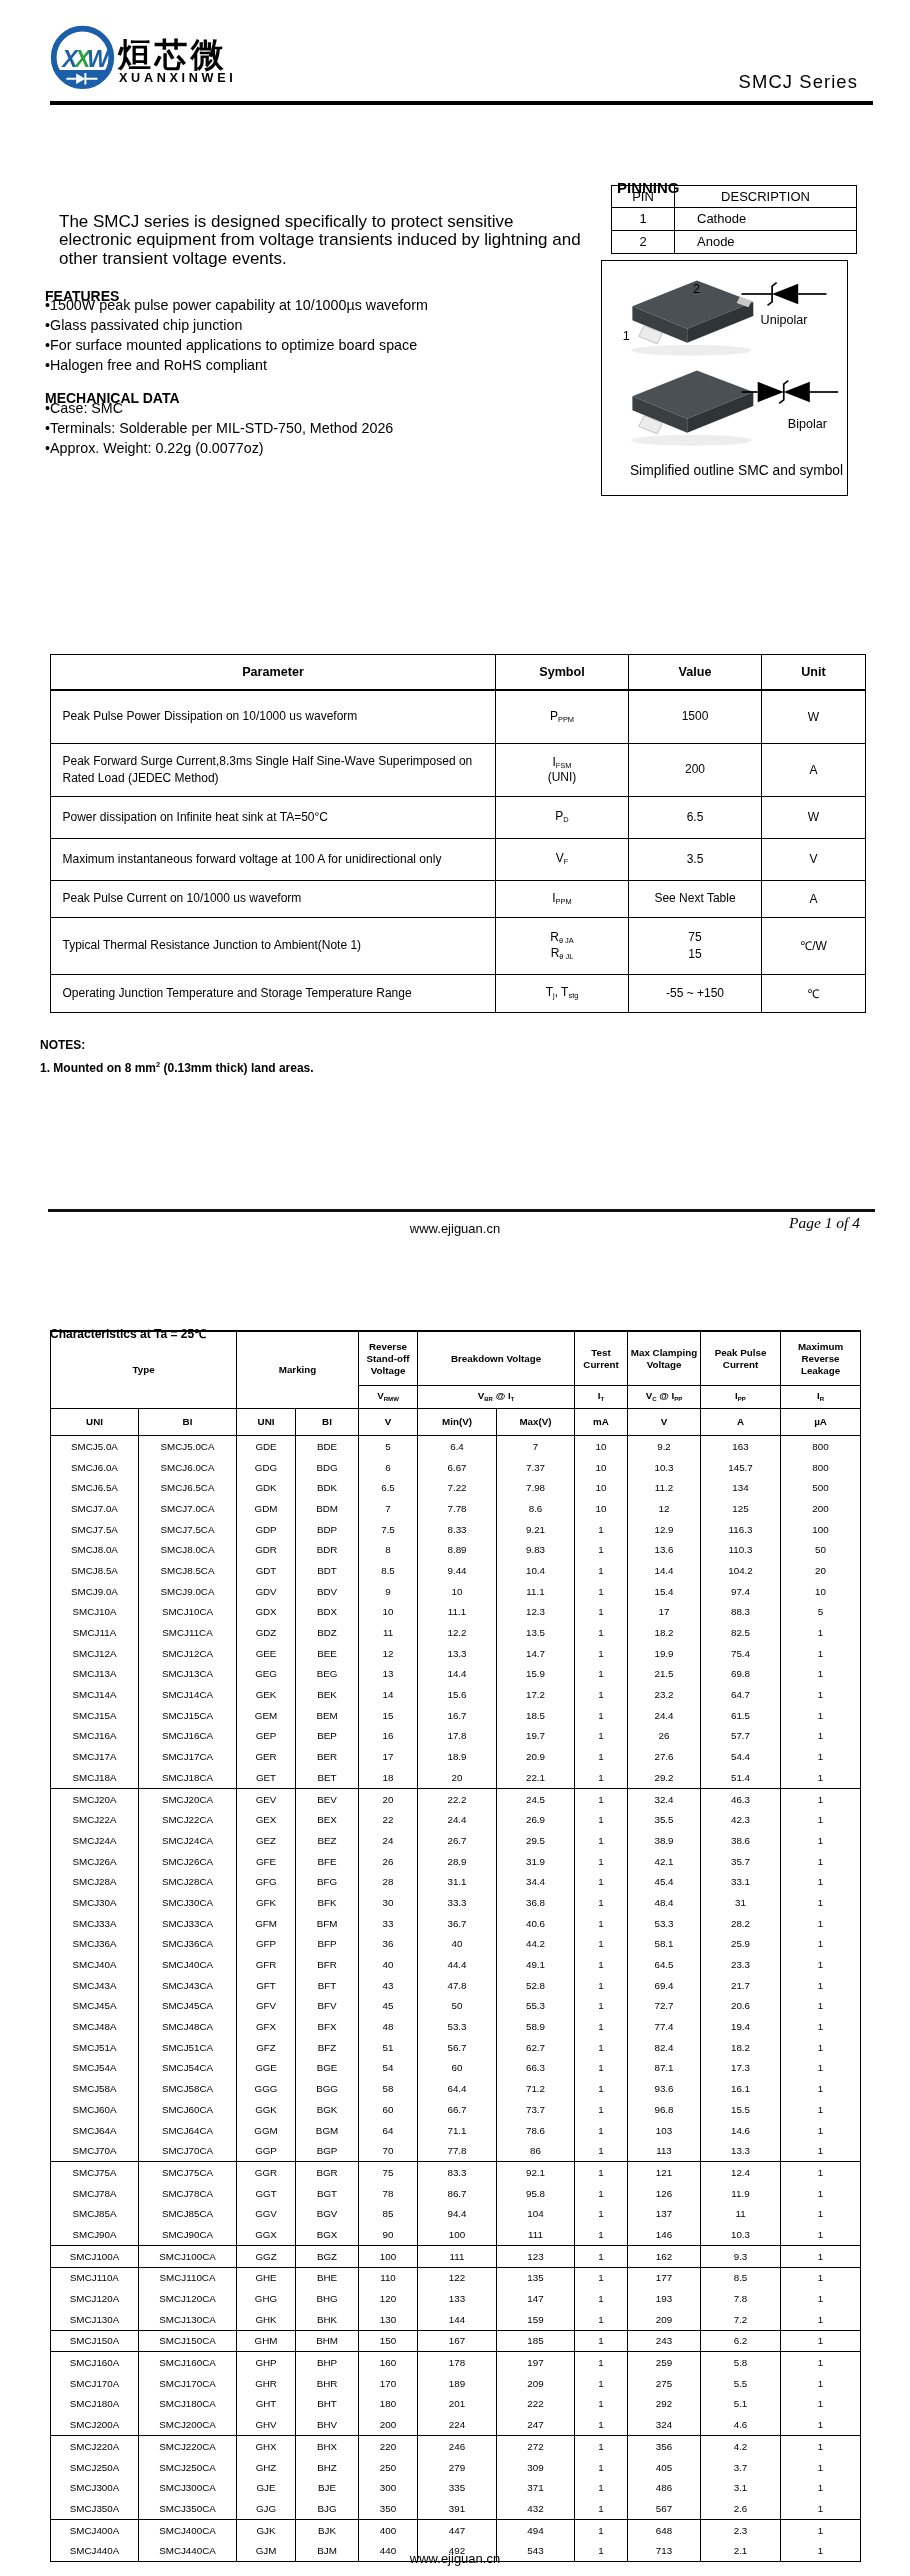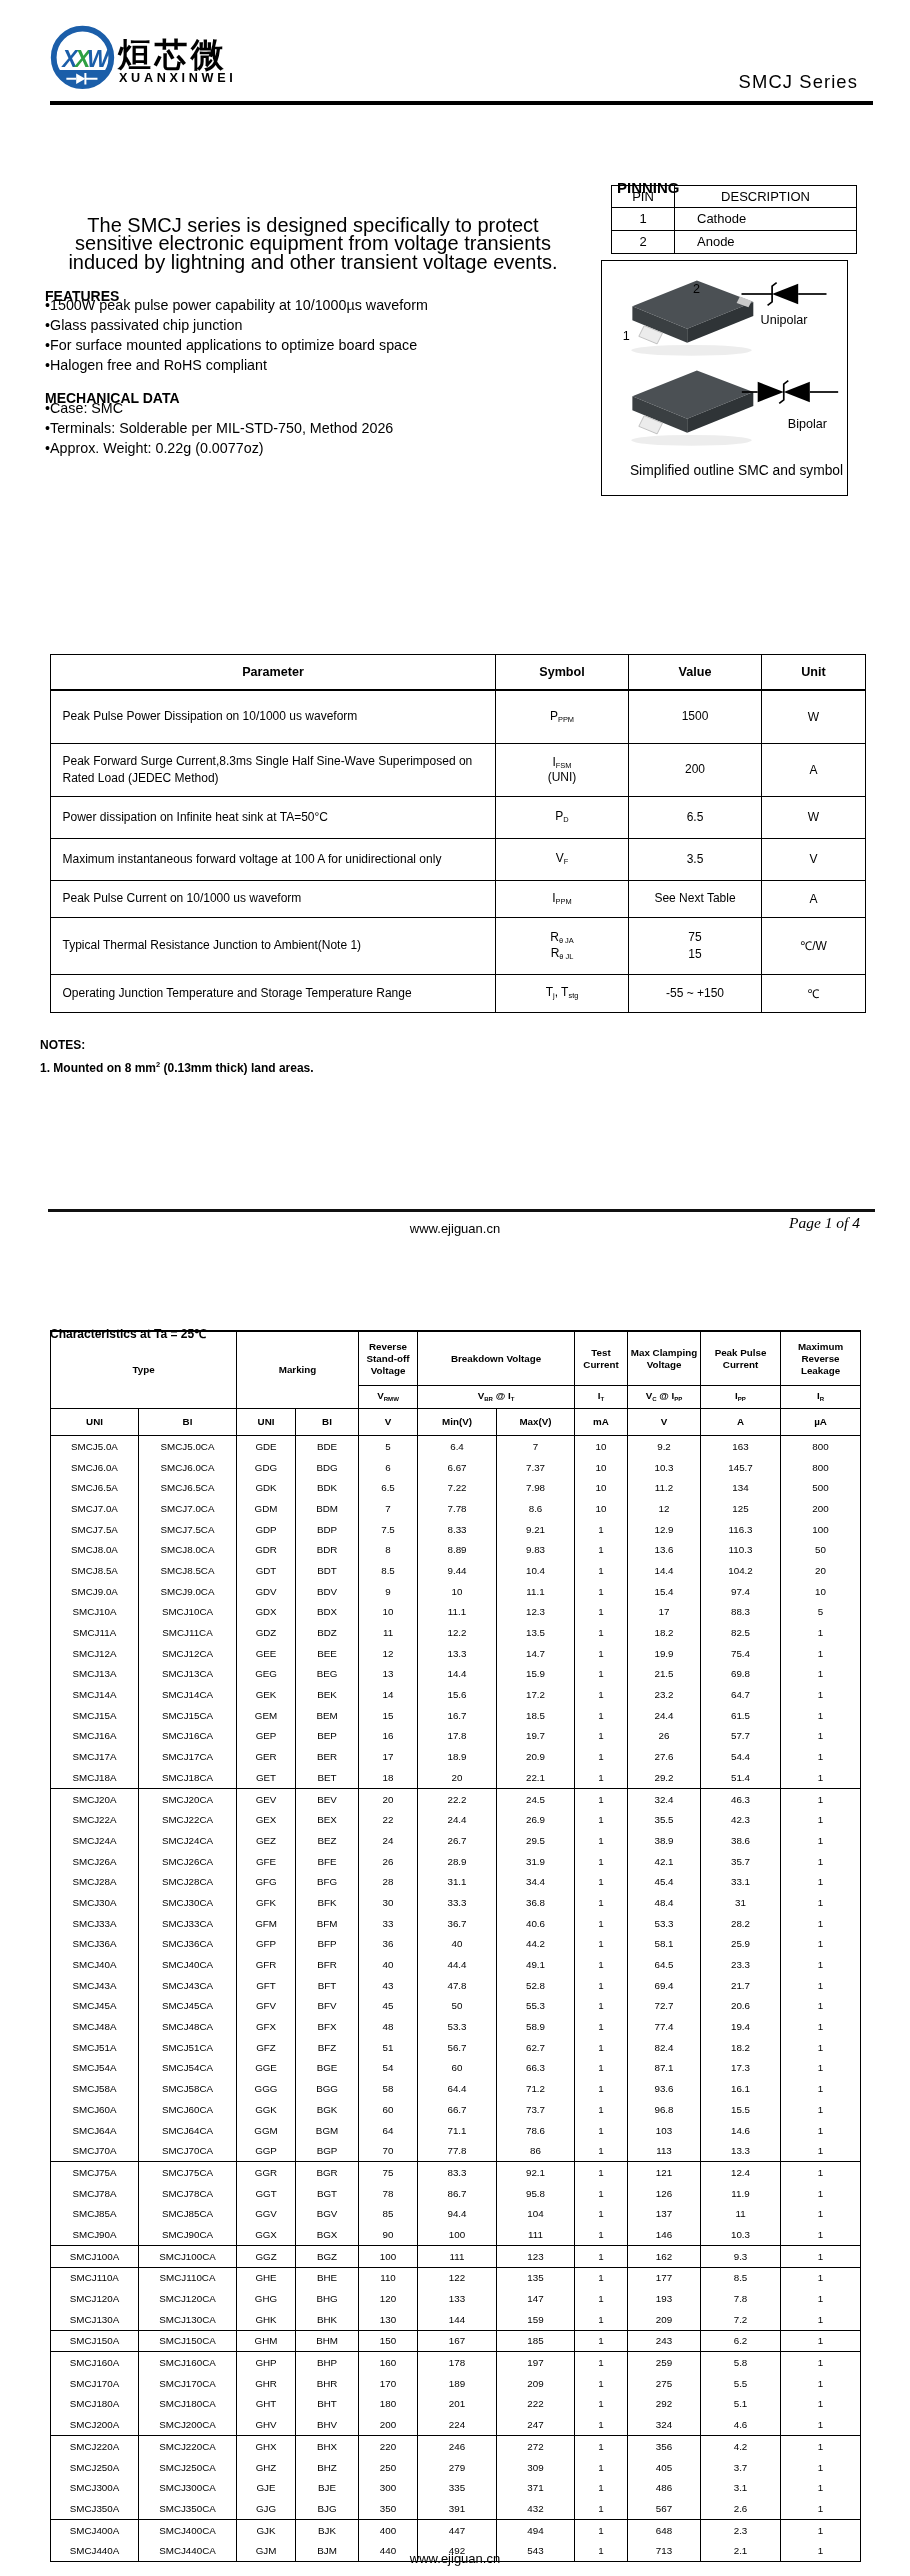--- a/index.html
+++ b/index.html
@@ -7,21 +7,21 @@
         font-family:"Liberation Sans", sans-serif;margin:0 auto;overflow:hidden;}
   .abs{position:absolute;}
 
   
   .logo-cn{left:118px;top:33px;font-size:33px;font-weight:bold;letter-spacing:3.4px;}
   .logo-en{left:119px;top:71px;font-size:12.6px;font-weight:bold;letter-spacing:3.7px;}
   .series-title{top:71px;right:52px;font-size:18.4px;letter-spacing:1.1px;}
   .header-rule{left:50px;top:101px;width:823px;height:4px;background:#000;}
 
   
-  .intro{left:52px;top:196px;width:522px;font-size:20px;line-height:18.4px;text-align:center;}
+  .intro{left:59px;top:196px;width:522px;font-size:17px;line-height:18.4px;}
   .sec-h{font-size:14px;font-weight:bold;}
   .feat-h{left:45px;top:274px;}
   .bullet-list{font-size:14.3px;line-height:20px;}
   .feat-list{left:45px;top:295px;width:528px;}
   .mech-h{left:45px;top:376px;}
   .mech-list{left:45px;top:398px;width:528px;}
 
   
   .pin-h{left:617px;top:164px;font-size:15px;font-weight:bold;}
   table{border-collapse:collapse;table-layout:fixed;}

